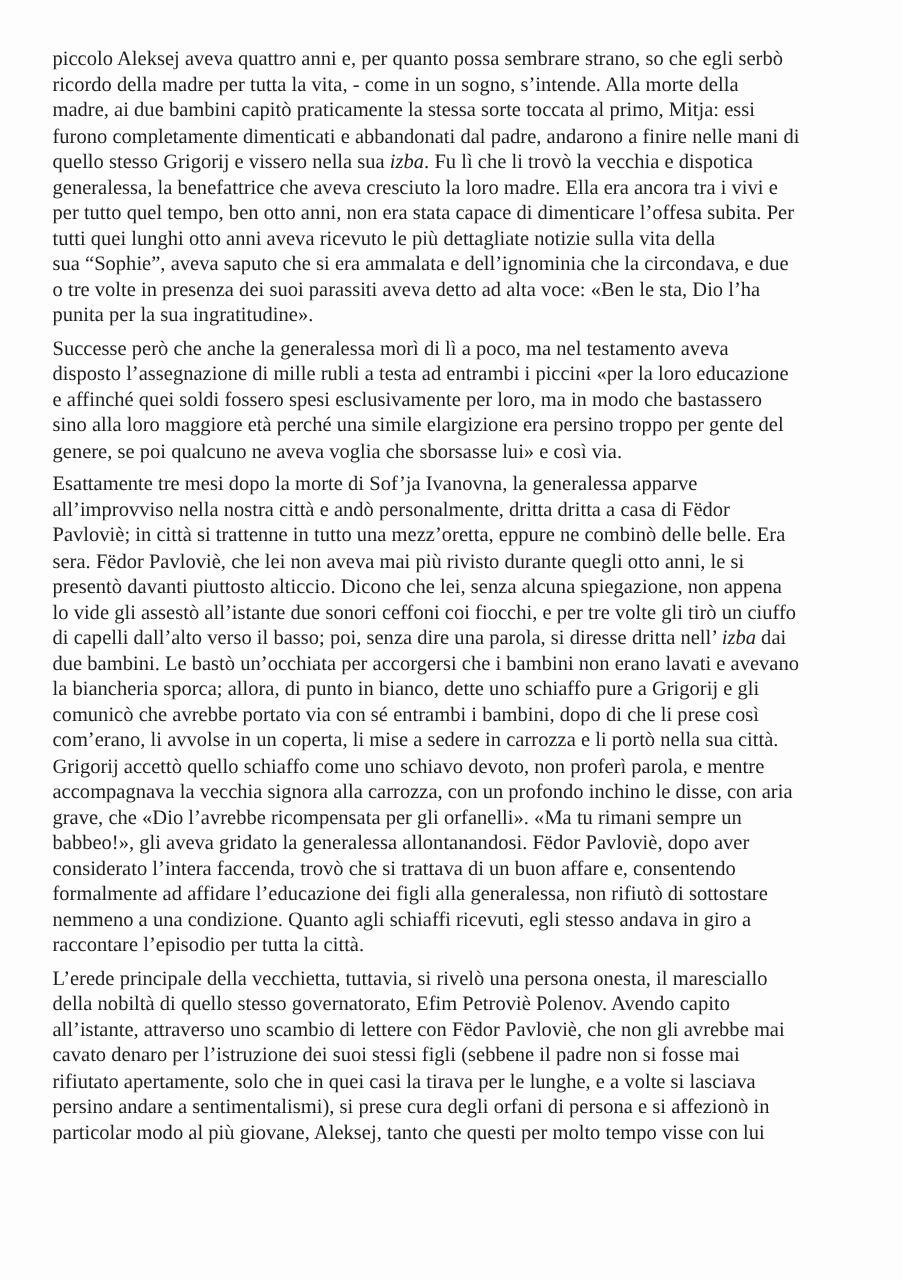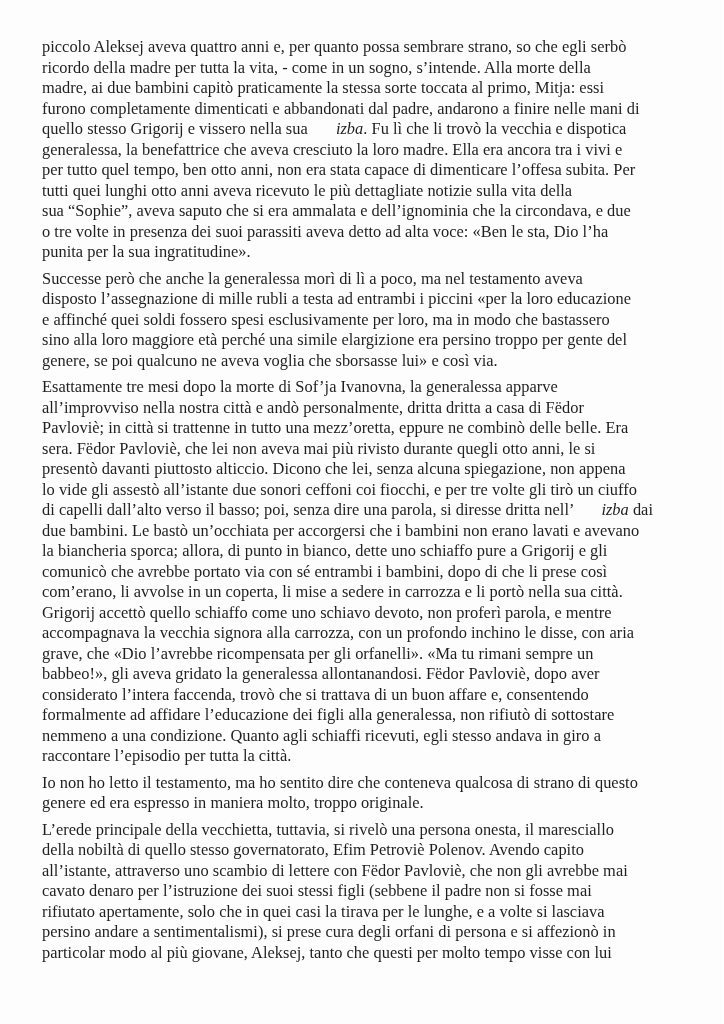--- a/index.html
+++ b/index.html
@@ -23,21 +23,20 @@
   }
   .text-column p {
     margin: 0 0 6px 0;
     font-size: 16.4px;
     line-height: 20.5px;
     white-space: pre;       
     letter-spacing: 0.02px;
   }
   .text-column p em {
     font-style: italic;
-    margin-left: 24px;
   }
 </style>
 </head>
 <body>
 
 <div class="page">
   <div class="text-column">
     <p>piccolo Aleksej aveva quattro anni e, per quanto possa sembrare strano, so che egli serbò
 ricordo della madre per tutta la vita, - come in un sogno, s’intende. Alla morte della
 madre, ai due bambini capitò praticamente la stessa sorte toccata al primo, Mitja: essi
@@ -66,22 +65,20 @@
 comunicò che avrebbe portato via con sé entrambi i bambini, dopo di che li prese così
 com’erano, li avvolse in un coperta, li mise a sedere in carrozza e li portò nella sua città.
 Grigorij accettò quello schiaffo come uno schiavo devoto, non proferì parola, e mentre
 accompagnava la vecchia signora alla carrozza, con un profondo inchino le disse, con aria
 grave, che «Dio l’avrebbe ricompensata per gli orfanelli». «Ma tu rimani sempre un
 babbeo!», gli aveva gridato la generalessa allontanandosi. Fëdor Pavloviè, dopo aver
 considerato l’intera faccenda, trovò che si trattava di un buon affare e, consentendo
 formalmente ad affidare l’educazione dei figli alla generalessa, non rifiutò di sottostare
 nemmeno a una condizione. Quanto agli schiaffi ricevuti, egli stesso andava in giro a
 raccontare l’episodio per tutta la città.</p>
-    <p>Io non ho letto il testamento, ma ho sentito dire che conteneva qualcosa di strano di questo
-genere ed era espresso in maniera molto, troppo originale.</p>
     <p>L’erede principale della vecchietta, tuttavia, si rivelò una persona onesta, il maresciallo
 della nobiltà di quello stesso governatorato, Efim Petroviè Polenov. Avendo capito
 all’istante, attraverso uno scambio di lettere con Fëdor Pavloviè, che non gli avrebbe mai
 cavato denaro per l’istruzione dei suoi stessi figli (sebbene il padre non si fosse mai
 rifiutato apertamente, solo che in quei casi la tirava per le lunghe, e a volte si lasciava
 persino andare a sentimentalismi), si prese cura degli orfani di persona e si affezionò in
 particolar modo al più giovane, Aleksej, tanto che questi per molto tempo visse con lui</p>
   </div>
 </div>
 

